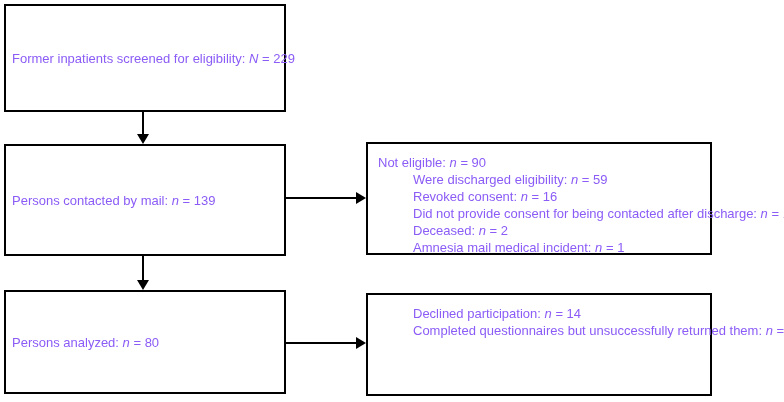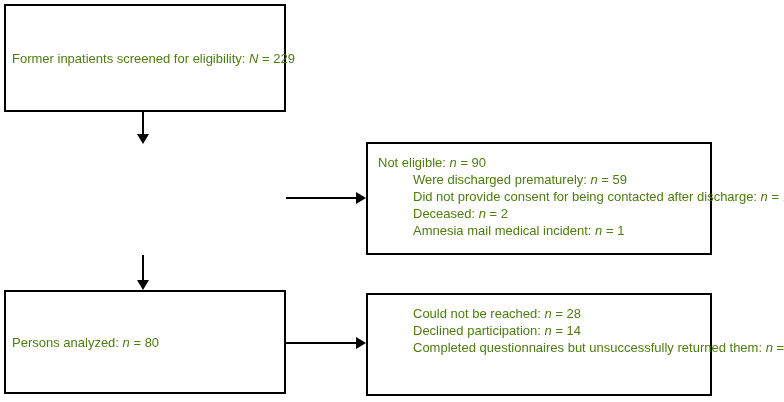--- a/index.html
+++ b/index.html
@@ -7,21 +7,21 @@
     padding: 0;
     background: #ffffff;
   }
   #diagram {
     position: relative;
     width: 784px;
     height: 402px;
     background: #ffffff;
     font-family: "Liberation Sans", sans-serif;
     font-size: 13px;
-    color: #4d7c0f;
+    color: #8b5cf6;
     overflow: hidden;
   }
   .flow-box {
     position: absolute;
     box-sizing: border-box;
     border: 2px solid #000000;
     background: #ffffff;
   }
   
   .flow-box.left {
@@ -85,40 +85,45 @@
 <body>
 
 <div id="diagram">
 
   <div id="box-screened" class="flow-box left">
       <div>
         <div class="line"><span>Former inpatients screened for eligibility: </span><i>N</i><span> = 229</span></div>
       </div>
     </div>
 
+  <div id="box-contacted" class="flow-box left">
+      <div>
+        <div class="line"><span>Persons contacted by mail: </span><i>n</i><span> = 139</span></div>
+      </div>
+    </div>
 
   <div id="box-analyzed" class="flow-box left">
       <div>
         <div class="line"><span>Persons analyzed: </span><i>n</i><span> = 80</span></div>
       </div>
     </div>
 
   <div id="box-not-eligible" class="flow-box right">
       <div>
         <div class="line"><span>Not eligible: </span><i>n</i><span> = 90</span></div>
-        <div class="line indent"><span>Were discharged prematurely: </span><i>n</i><span> = 59</span></div>
+        <div class="line indent"><span>Were discharged eligibility: </span><i>n</i><span> = 59</span></div>
+        <div class="line indent"><span>Revoked consent: </span><i>n</i><span> = 16</span></div>
         <div class="line indent"><span>Did not provide consent for being contacted after discharge: </span><i>n</i><span> = 12</span></div>
         <div class="line indent"><span>Deceased: </span><i>n</i><span> = 2</span></div>
         <div class="line indent"><span>Amnesia mail medical incident: </span><i>n</i><span> = 1</span></div>
       </div>
     </div>
 
   <div id="box-did-not-participate" class="flow-box right">
       <div>
-        <div class="line indent"><span>Could not be reached: </span><i>n</i><span> = 28</span></div>
         <div class="line indent"><span>Declined participation: </span><i>n</i><span> = 14</span></div>
         <div class="line indent"><span>Completed questionnaires but unsuccessfully returned them: </span><i>n</i><span> = 2</span></div>
       </div>
     </div>
 
   <div id="v-arrow-1-line" class="vline"></div>
   <div id="v-arrow-1-head" class="head-down"></div>
 
   <div id="v-arrow-2-line" class="vline"></div>
   <div id="v-arrow-2-head" class="head-down"></div>

